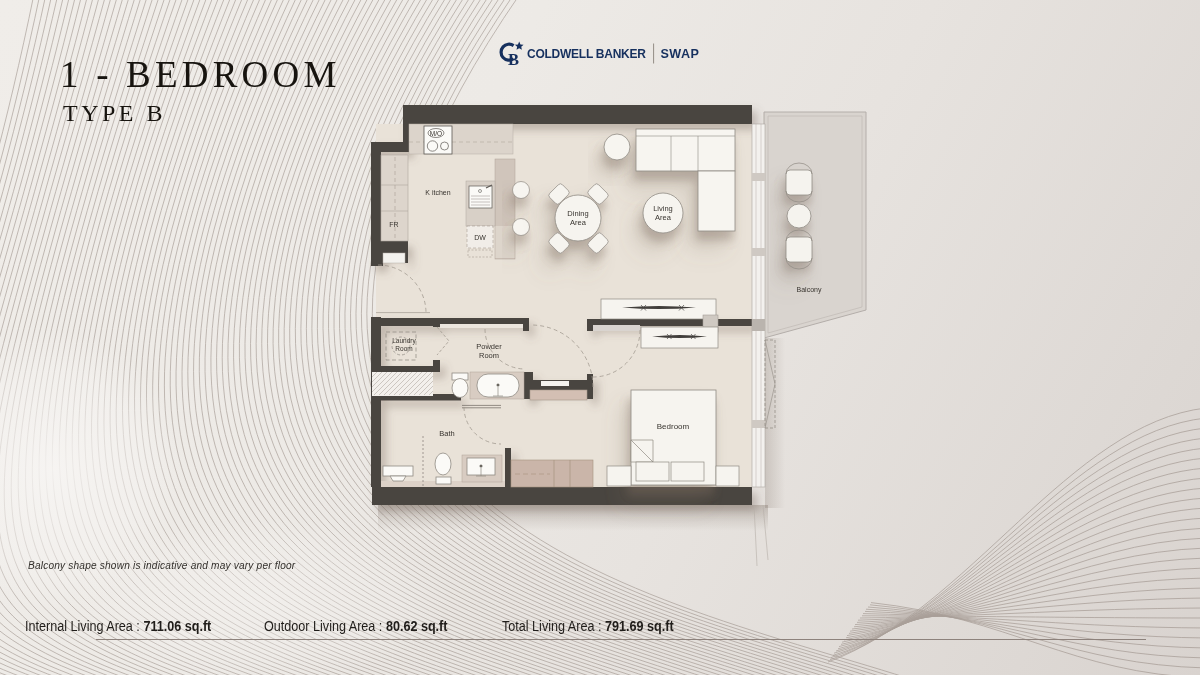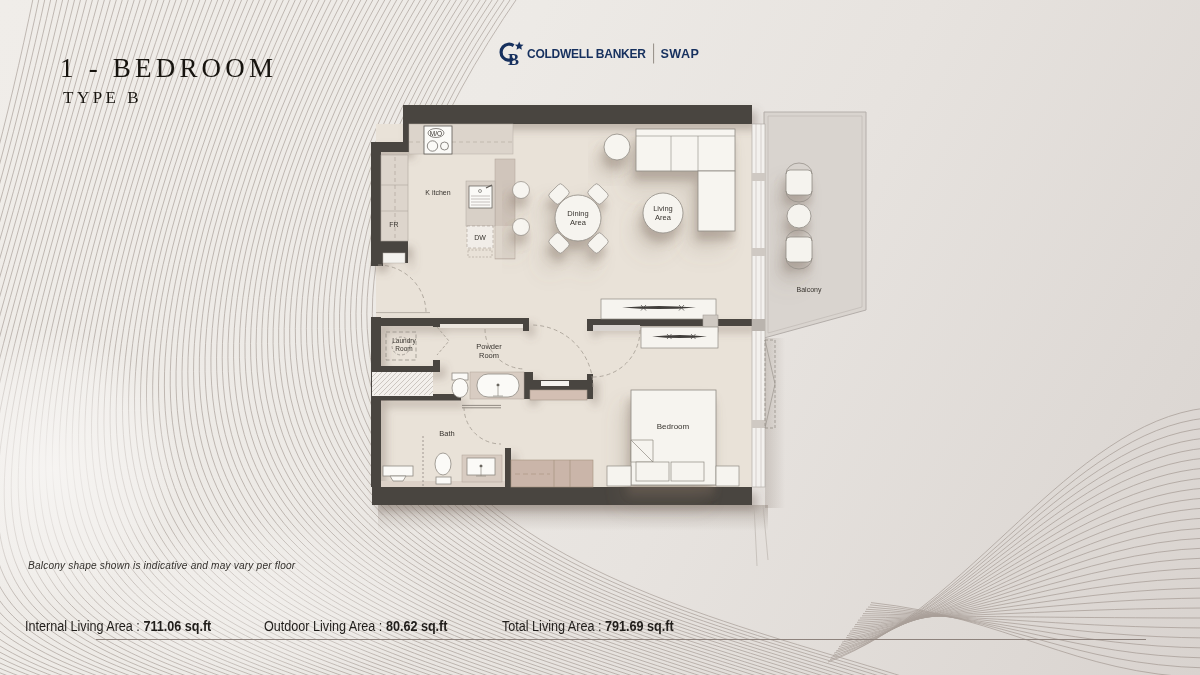--- a/index.html
+++ b/index.html
@@ -1,22 +1,22 @@
 <!DOCTYPE html>
 <html><head>
 <meta charset="utf-8">
 <style>
   html,body{margin:0;padding:0;}
   #stage{position:relative;width:1200px;height:675px;overflow:hidden;opacity:0.999;
     background:linear-gradient(118deg,#f0ede9 0%,#edeae6 35%,#e7e3df 60%,#ddd8d4 88%,#d9d3cf 100%);
     font-family:"Liberation Sans",sans-serif;}
   .abs{position:absolute;}
   #title{left:63px;top:53px;color:#17140f;font-family:"Liberation Serif",serif;}
-  #title .l1{font-size:27px;letter-spacing:4.2px;font-weight:500;margin-left:-3px;}
-  #title .l2{font-size:17px;letter-spacing:3.5px;margin-top:4px;font-weight:500;}
+  #title .l1{font-size:37px;letter-spacing:4.2px;font-weight:500;margin-left:-3px;}
+  #title .l2{font-size:24px;letter-spacing:3.5px;margin-top:4px;font-weight:500;}
   #note{left:28px;top:559px;font-style:italic;font-size:11px;color:#33302c;letter-spacing:0.2px;transform:scale(0.92,1);transform-origin:left top;white-space:nowrap;}
   #stats{left:0;top:618px;width:1200px;font-size:14px;color:#201d1a;}
   #stats b{font-weight:bold;}
   #stats .s{position:absolute;white-space:nowrap;transform:scale(0.9,1);transform-origin:left center;}
   #rule{left:96px;top:639px;width:1050px;height:1px;background:#8d827c;}
 </style>
 </head>
 <body>
 <div id="stage">
 

